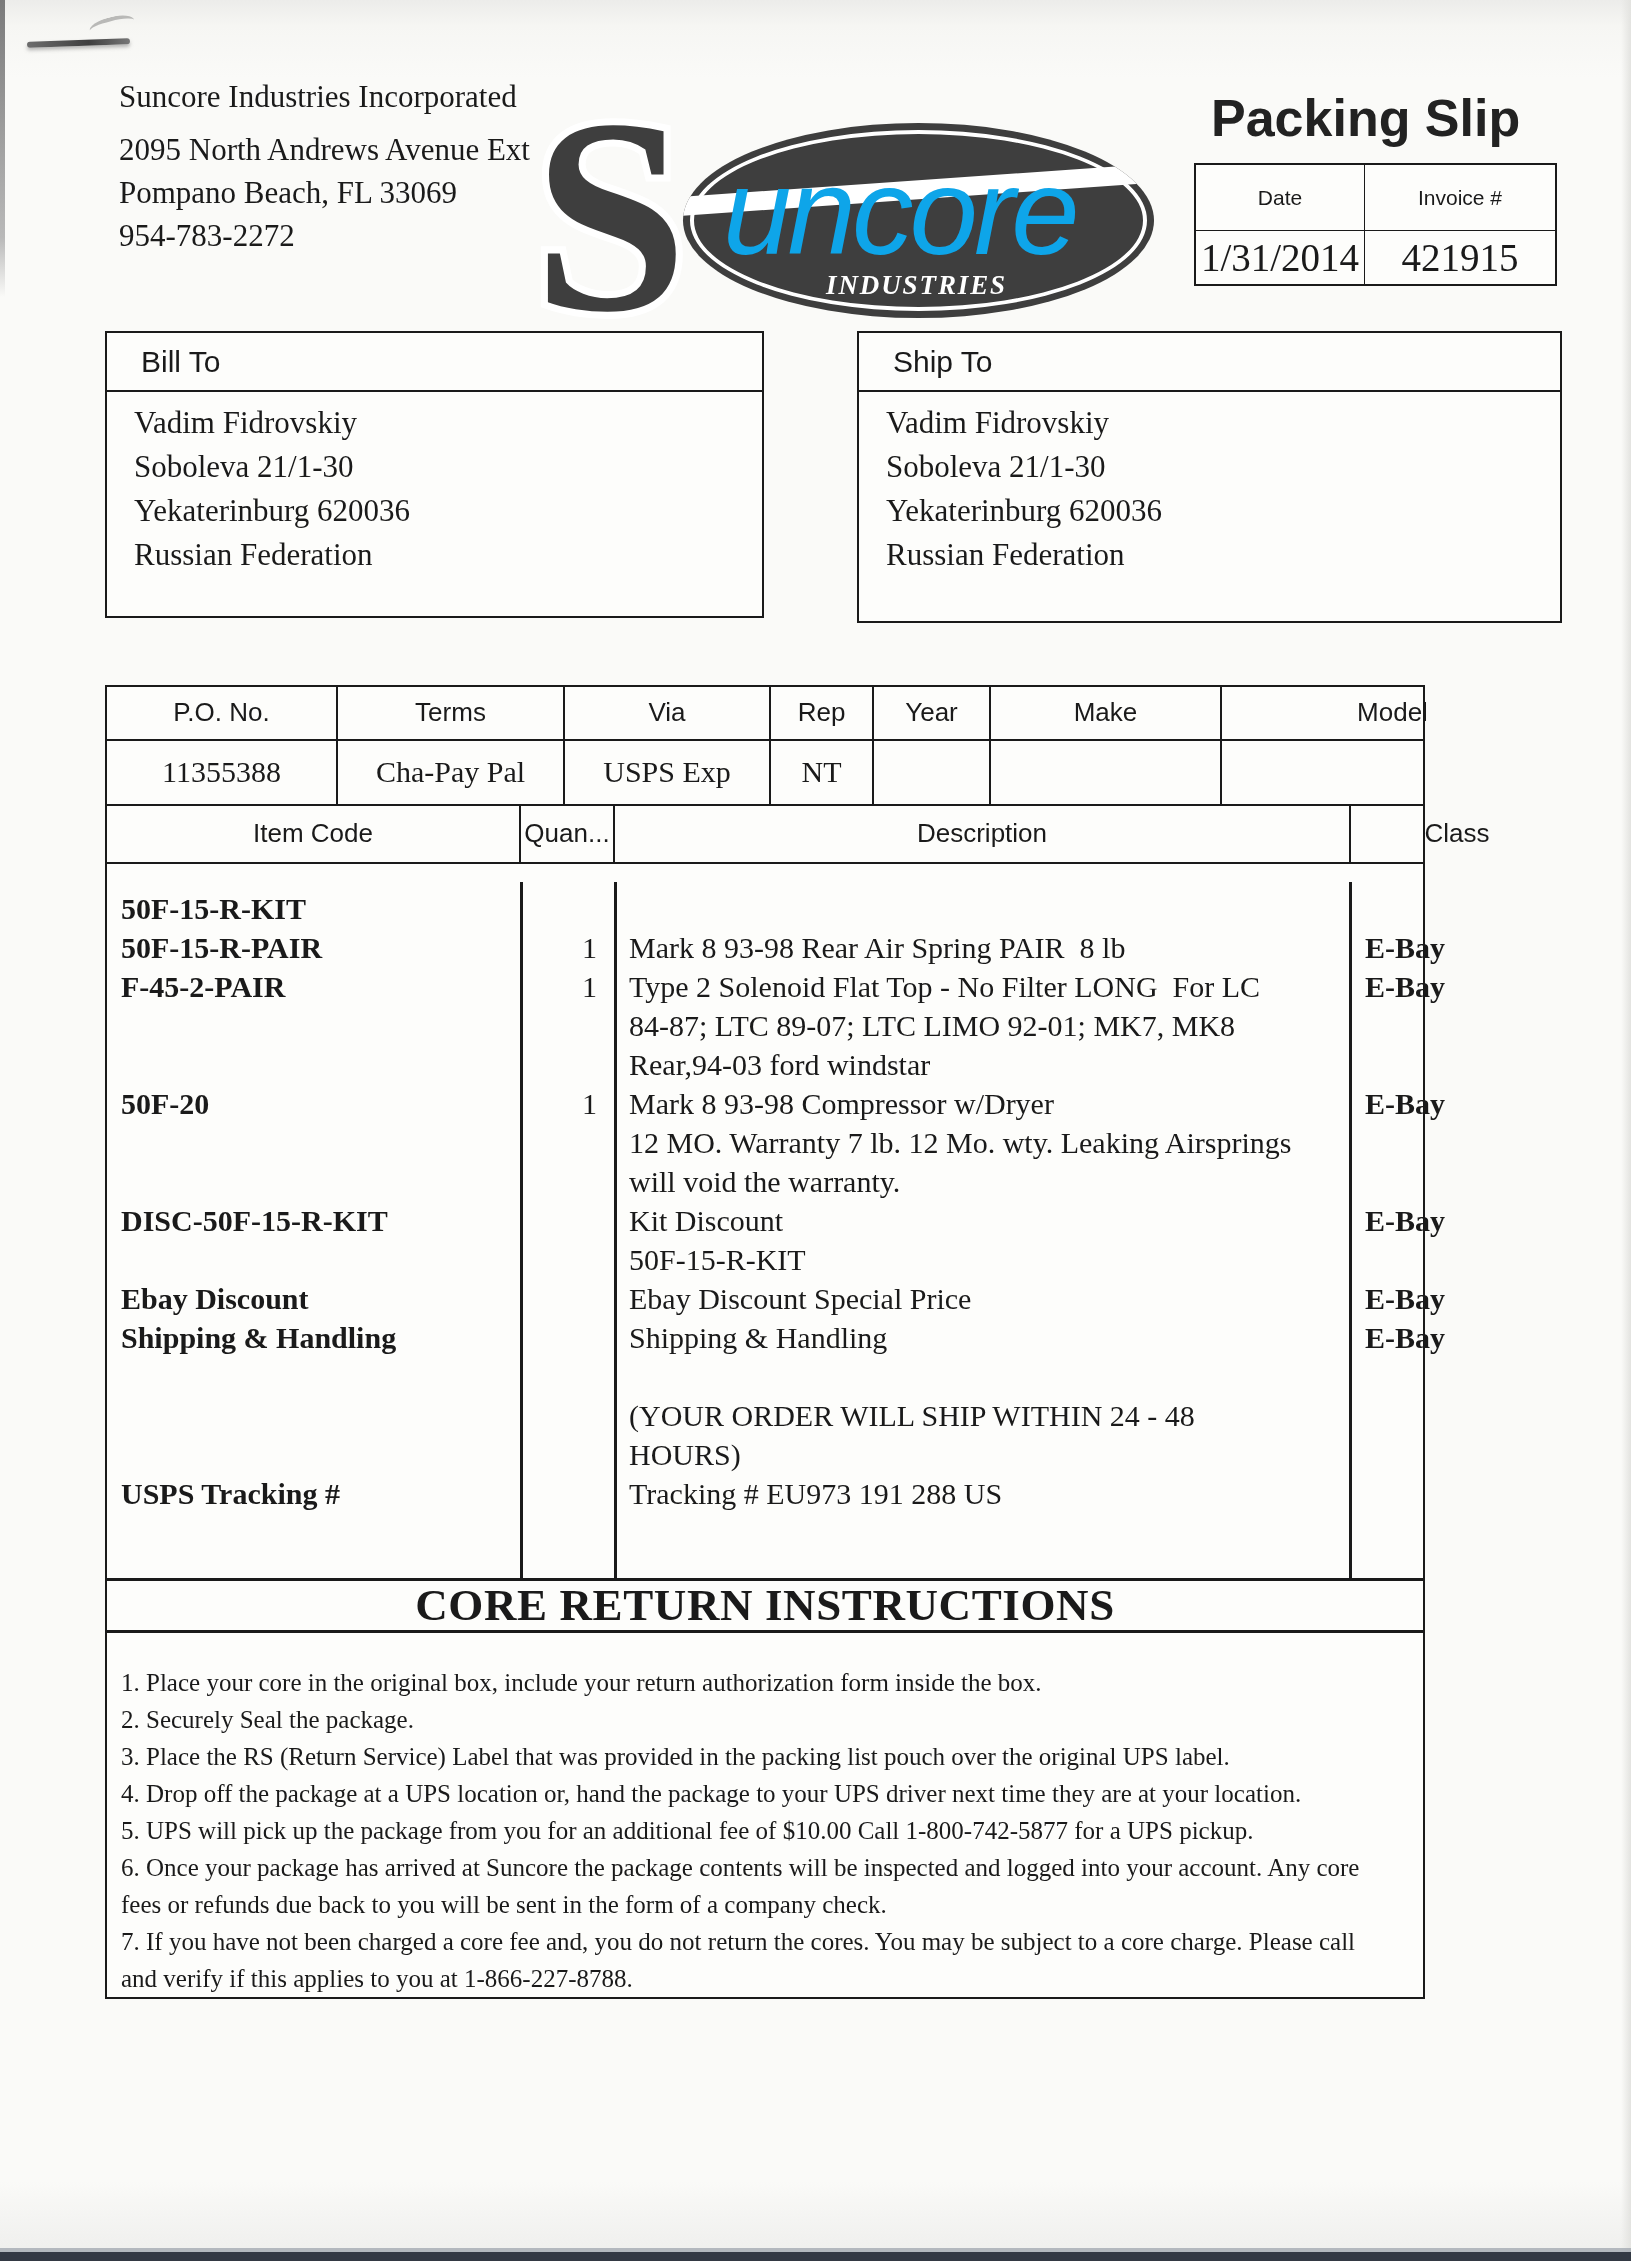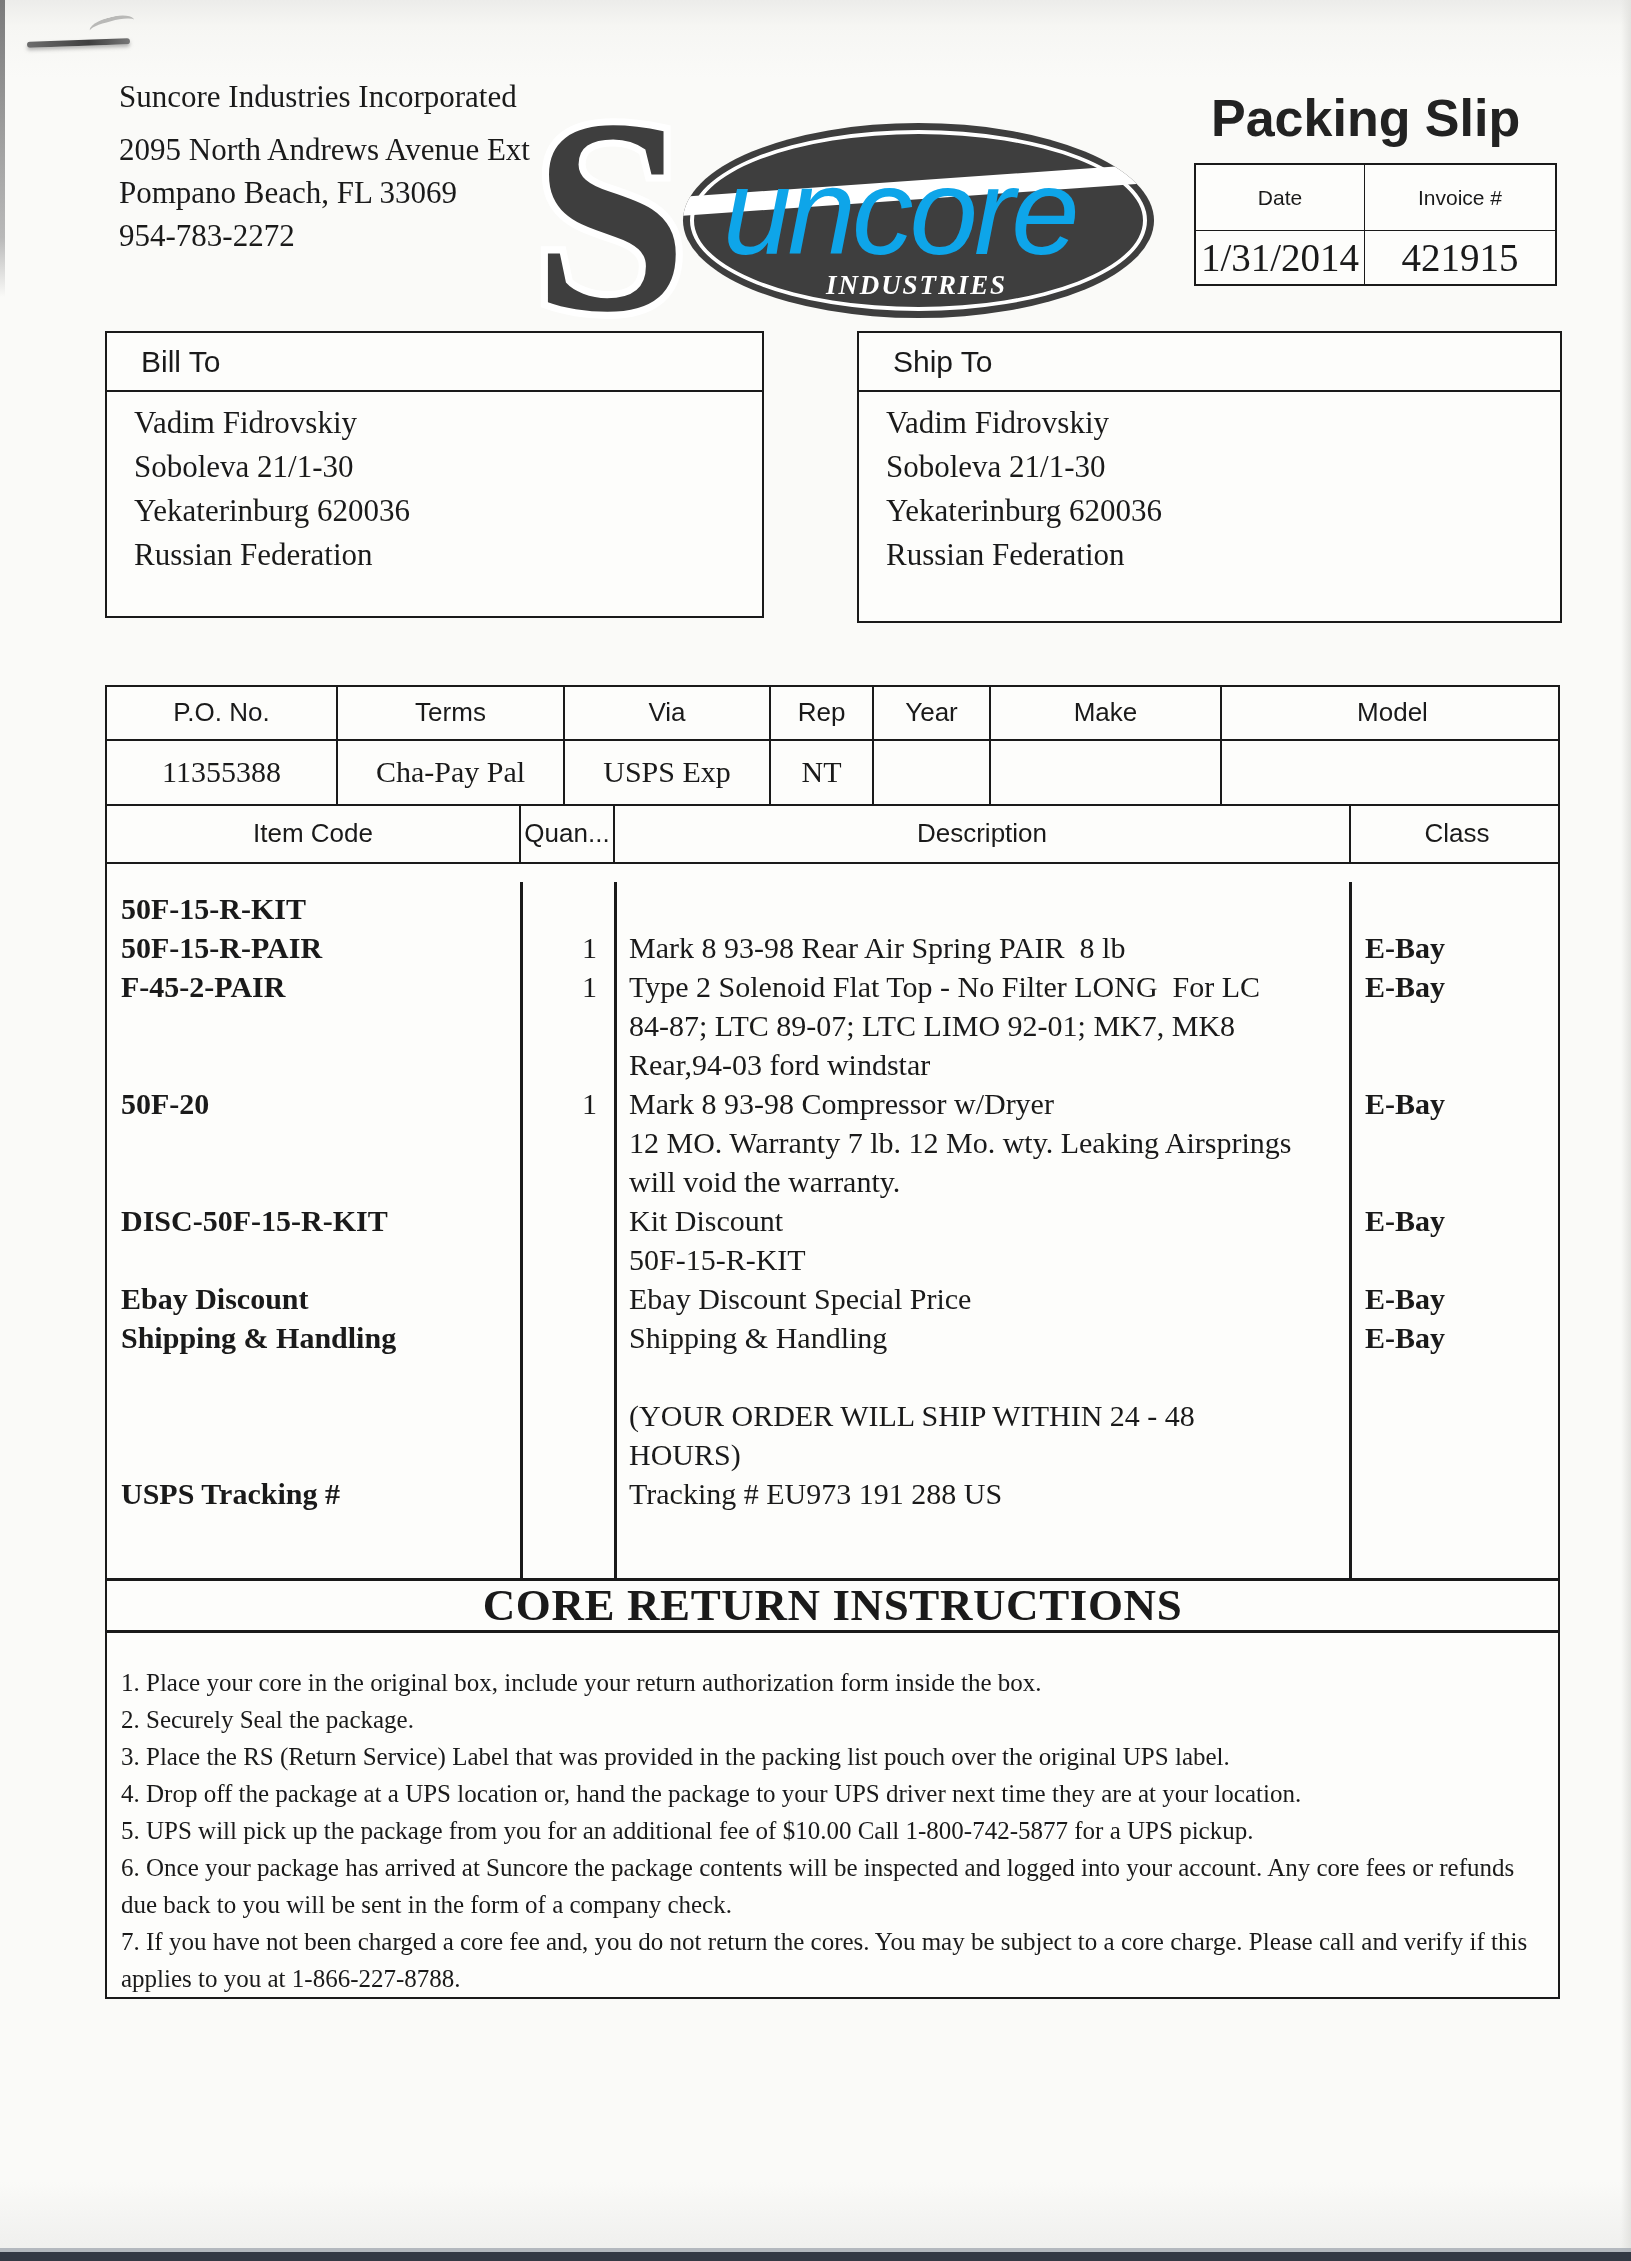--- a/index.html
+++ b/index.html
@@ -50,21 +50,21 @@
   .inv-val{font-size:39px;}
 
   
   .addr-box{position:absolute;top:331px;border:2.6px solid var(--ink);background:#fdfdfb;}
   .bill{left:105px;width:659px;height:287px;}
   .ship{left:857px;width:705px;height:292px;}
   .addr-head{height:59px;border-bottom:2.6px solid var(--ink);display:flex;align-items:center;padding-left:34px;font-family:"Liberation Sans",sans-serif;font-size:30px;}
   .addr-body{padding:9px 0 0 27px;font-size:31px;line-height:44px;}
 
   
-  .main-table{position:absolute;left:105px;top:685px;width:1455px;height:1314px;border:2.6px solid var(--ink);background:#fdfdfb;display:flex;flex-direction:column;}
+  .main-table{position:absolute;left:105px;top:685px;width:1320px;height:1314px;border:2.6px solid var(--ink);background:#fdfdfb;display:flex;flex-direction:column;}
   .row-grid{display:grid;}
   .ord-cols{grid-template-columns:231px 227px 206px 103px 117px 231px 341px;}
   .itm-cols{grid-template-columns:414px 94px 736px 212px;}
   .ord-head{height:54px;border-bottom:2.6px solid var(--ink);}
   .ord-vals{height:65px;border-bottom:2.6px solid var(--ink);}
   .itm-head{height:59px;border-bottom:2.6px solid var(--ink);}
   .cell{display:flex;align-items:center;justify-content:center;border-right:2.6px solid var(--ink);overflow:hidden;}
   .row-grid .cell:last-child{border-right:none;}
   .th-cell{font-family:"Liberation Sans",sans-serif;font-size:26px;}
   .td-cell{font-size:30px;}

